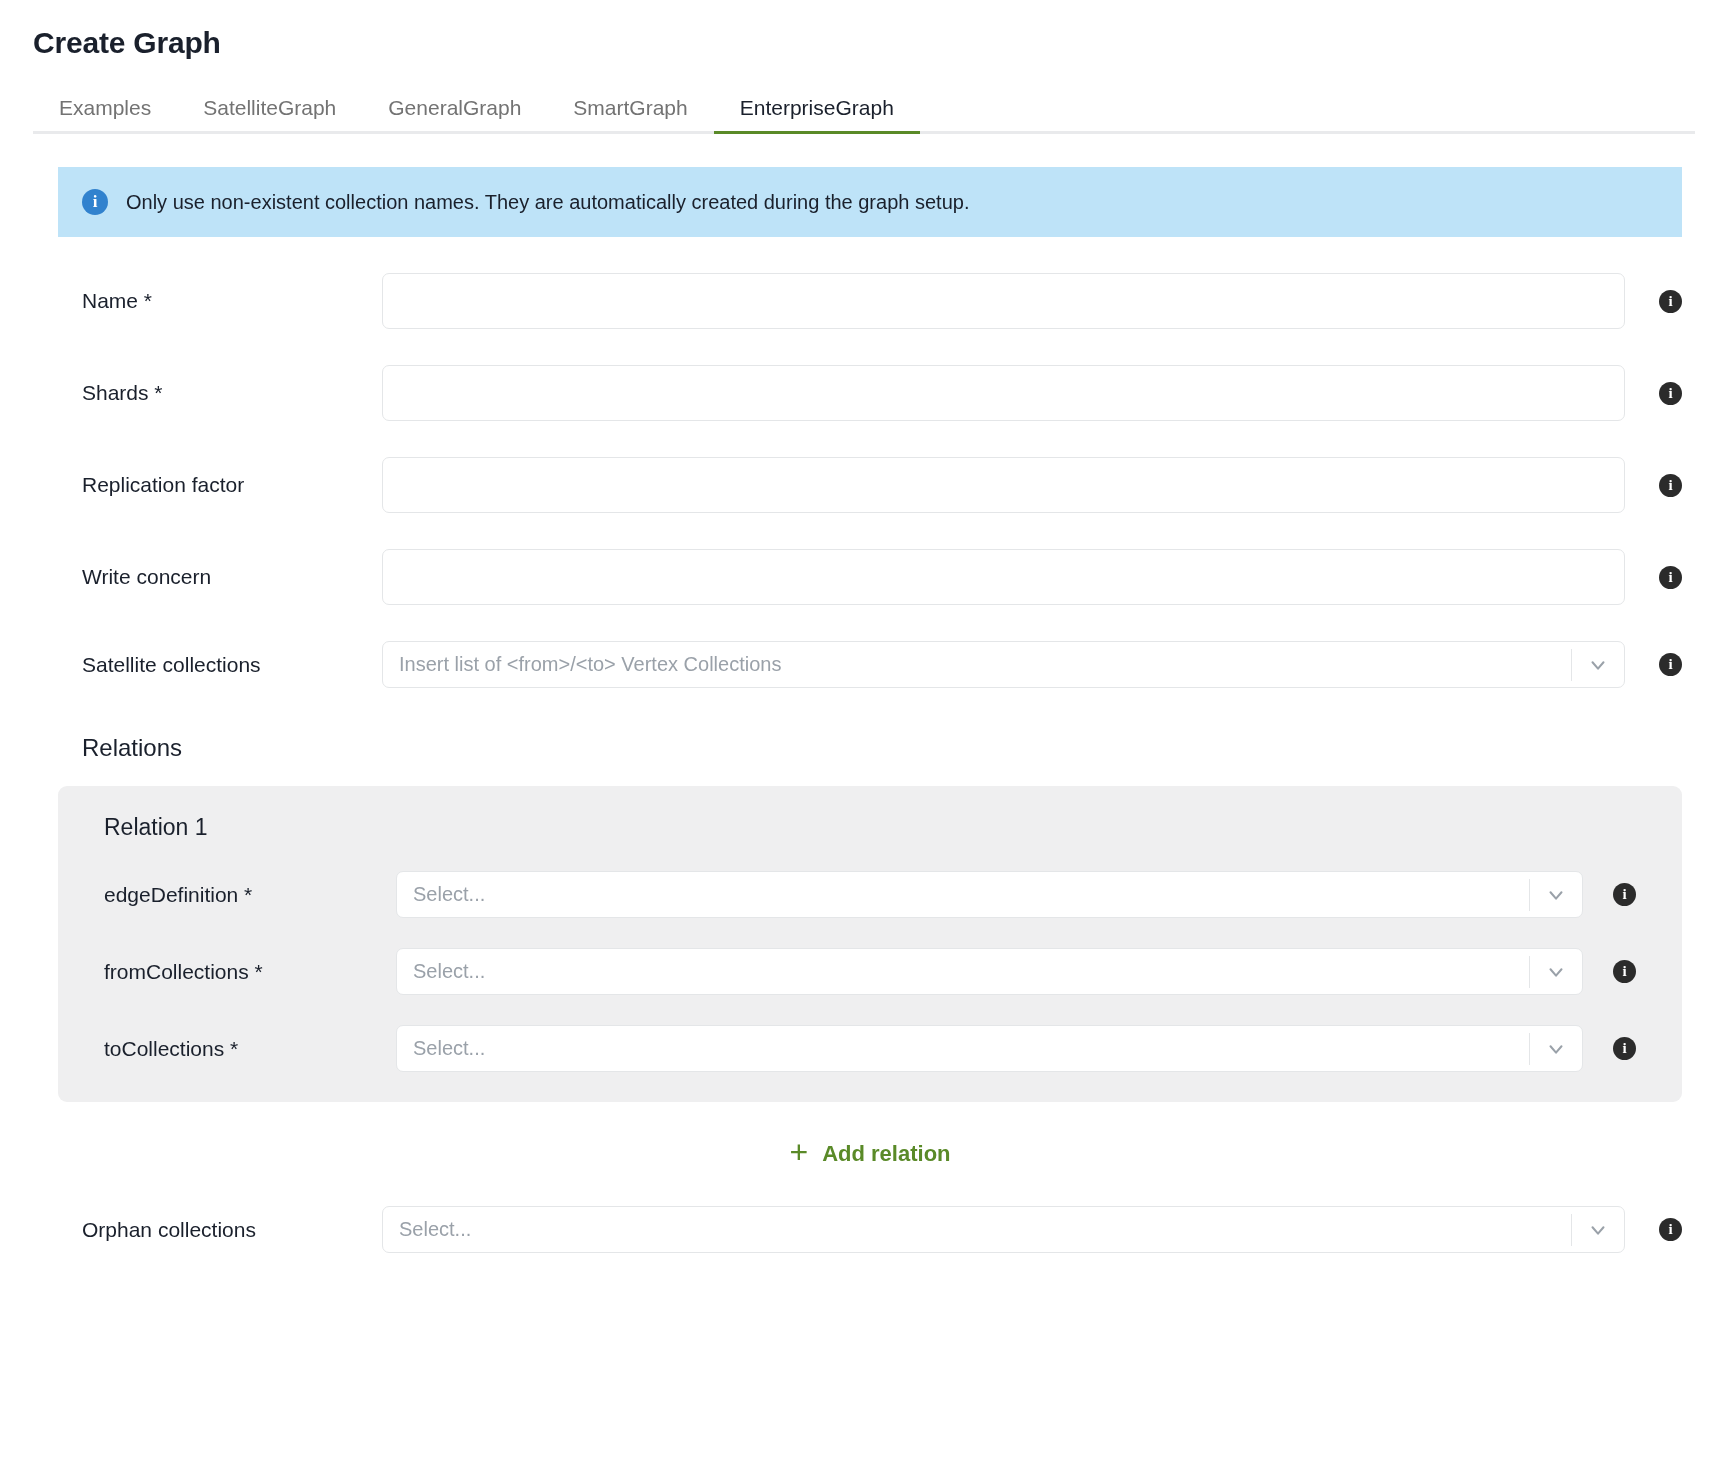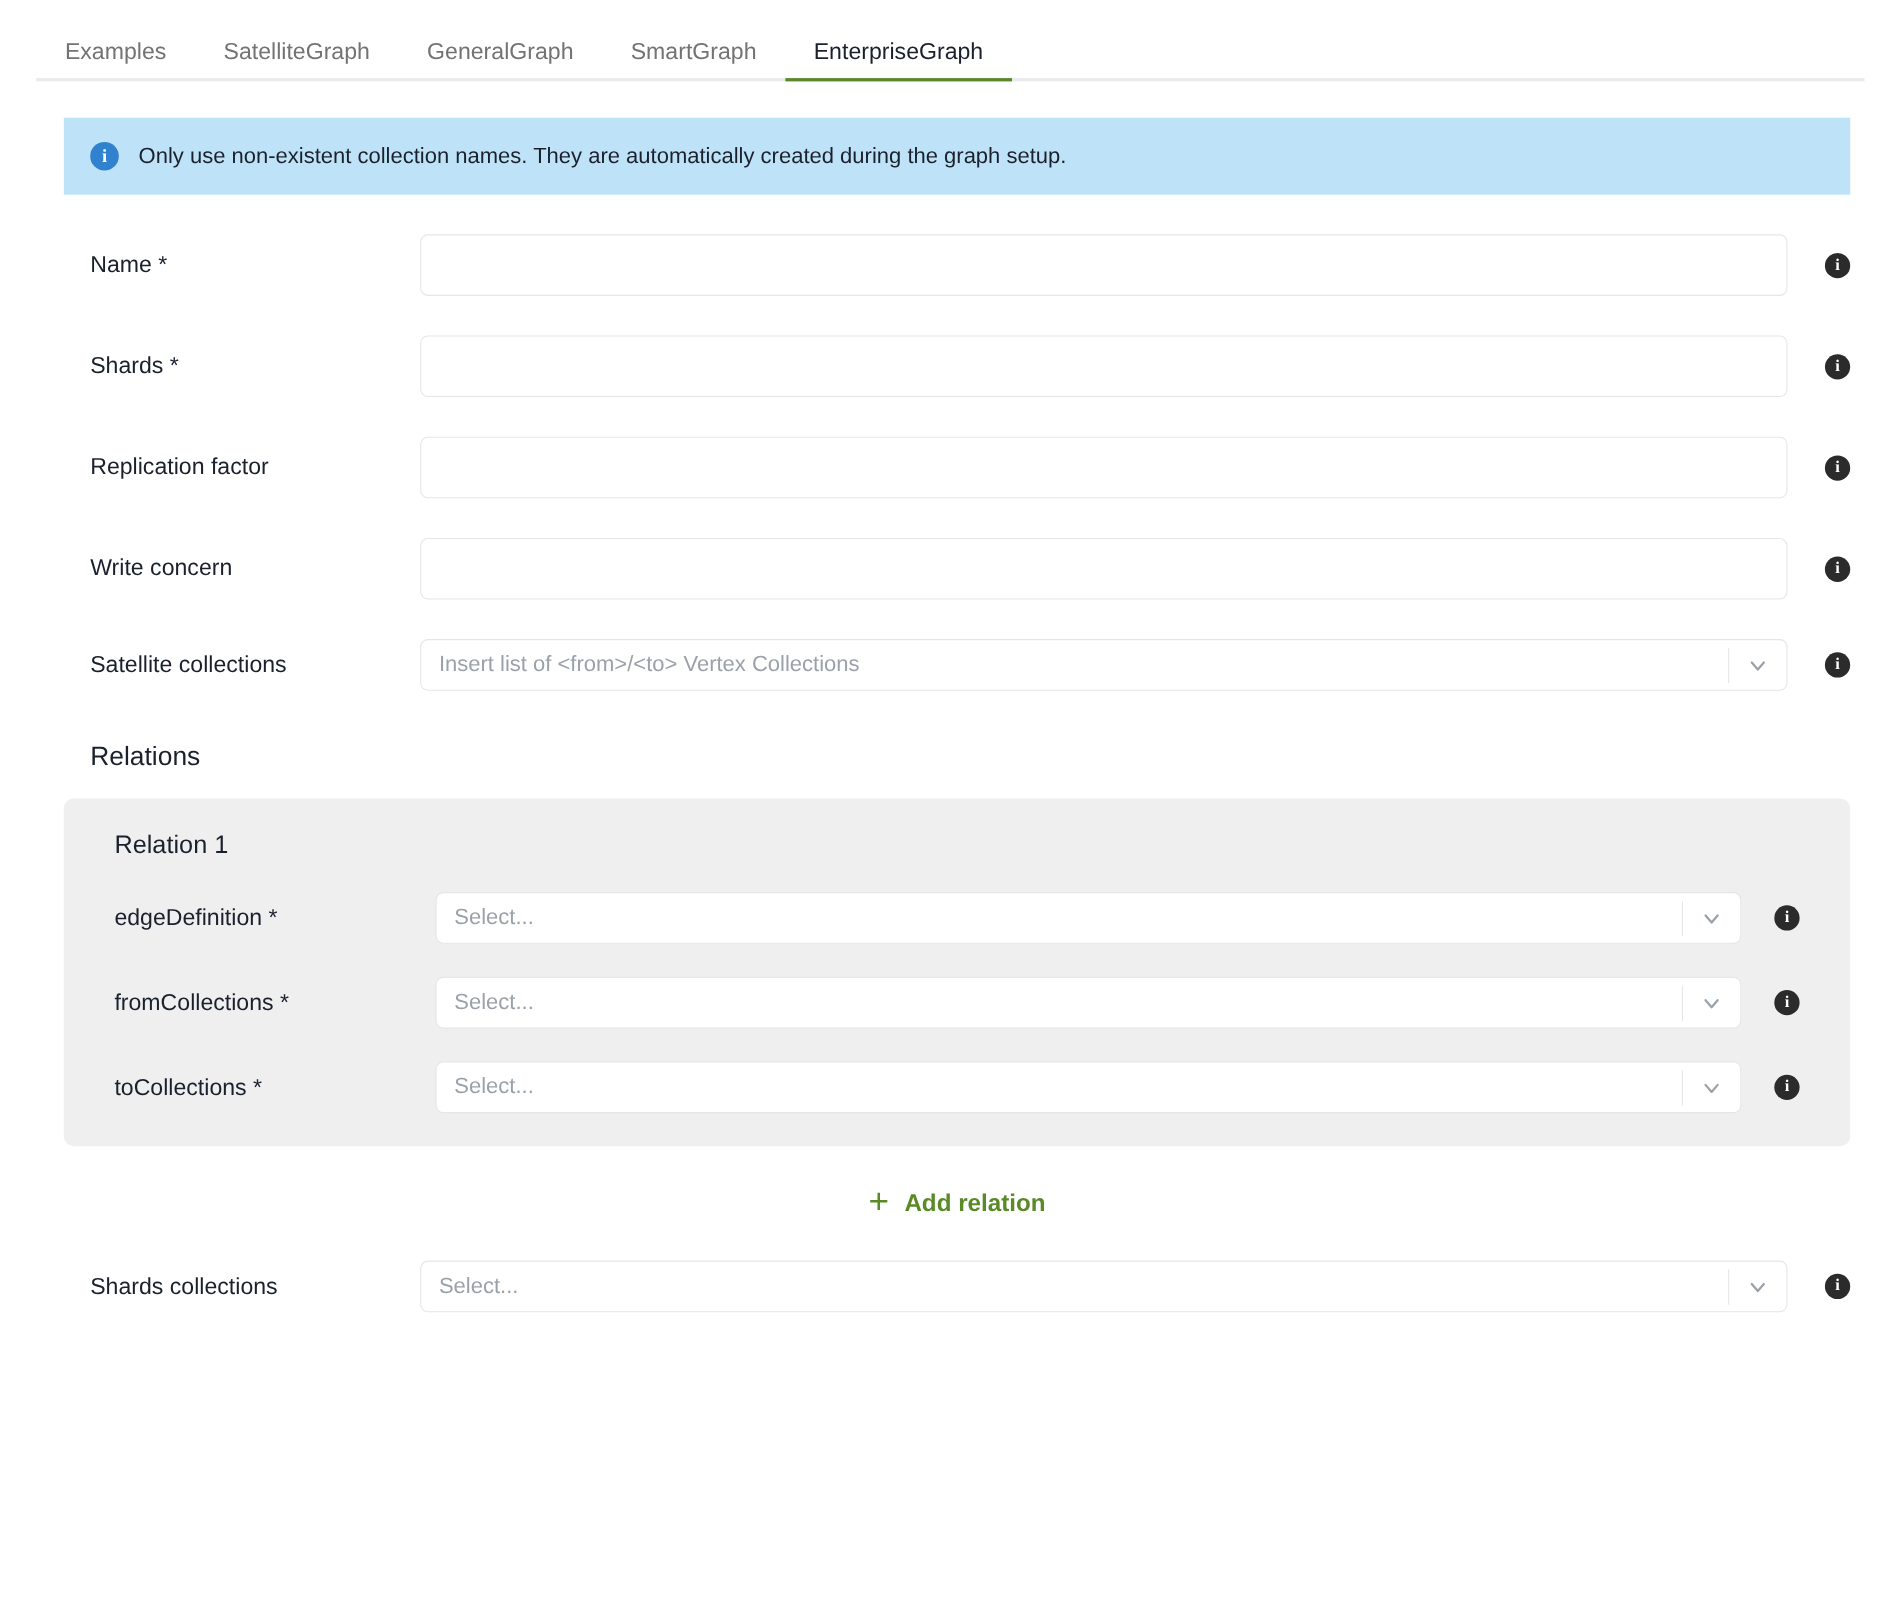--- a/index.html
+++ b/index.html
@@ -227,20 +227,21 @@
     cursor: pointer;
   }
   .btn-cancel { background: #edf0f2; color: #1a202c; }
   .btn-create { background: #4a7a1e; color: #ffffff; }
 </style>
 </head>
 <body>
 
 <div class="modal">
 
+  <div class="page-title">Create Graph</div>
 
   <div class="tabs">
     <div class="tab">Examples</div>
     <div class="tab">SatelliteGraph</div>
     <div class="tab">GeneralGraph</div>
     <div class="tab">SmartGraph</div>
     <div class="tab active">EnterpriseGraph</div>
   </div>
 
   <div class="banner">
@@ -351,21 +352,21 @@
         <div class="info-icon">i</div>
       </div>
     </div>
 
     <div class="add-relation">
       <span class="plus">+</span>
       <span>Add relation</span>
     </div>
 
     <div class="row">
-      <div class="row-label">Shards collections</div>
+      <div class="row-label">Orphan collections</div>
       <div class="field">
         <div class="select-box">
           <div class="select-placeholder">Select...</div>
           <div class="select-divider"></div>
           <div class="chev">
             <svg width="22" height="22" viewBox="0 0 24 24" fill="none" stroke="#9aa1a9" stroke-width="2.2" stroke-linecap="round" stroke-linejoin="round">
                 <polyline points="6 9 12 16 18 9"></polyline>
               </svg>
           </div>
         </div>

